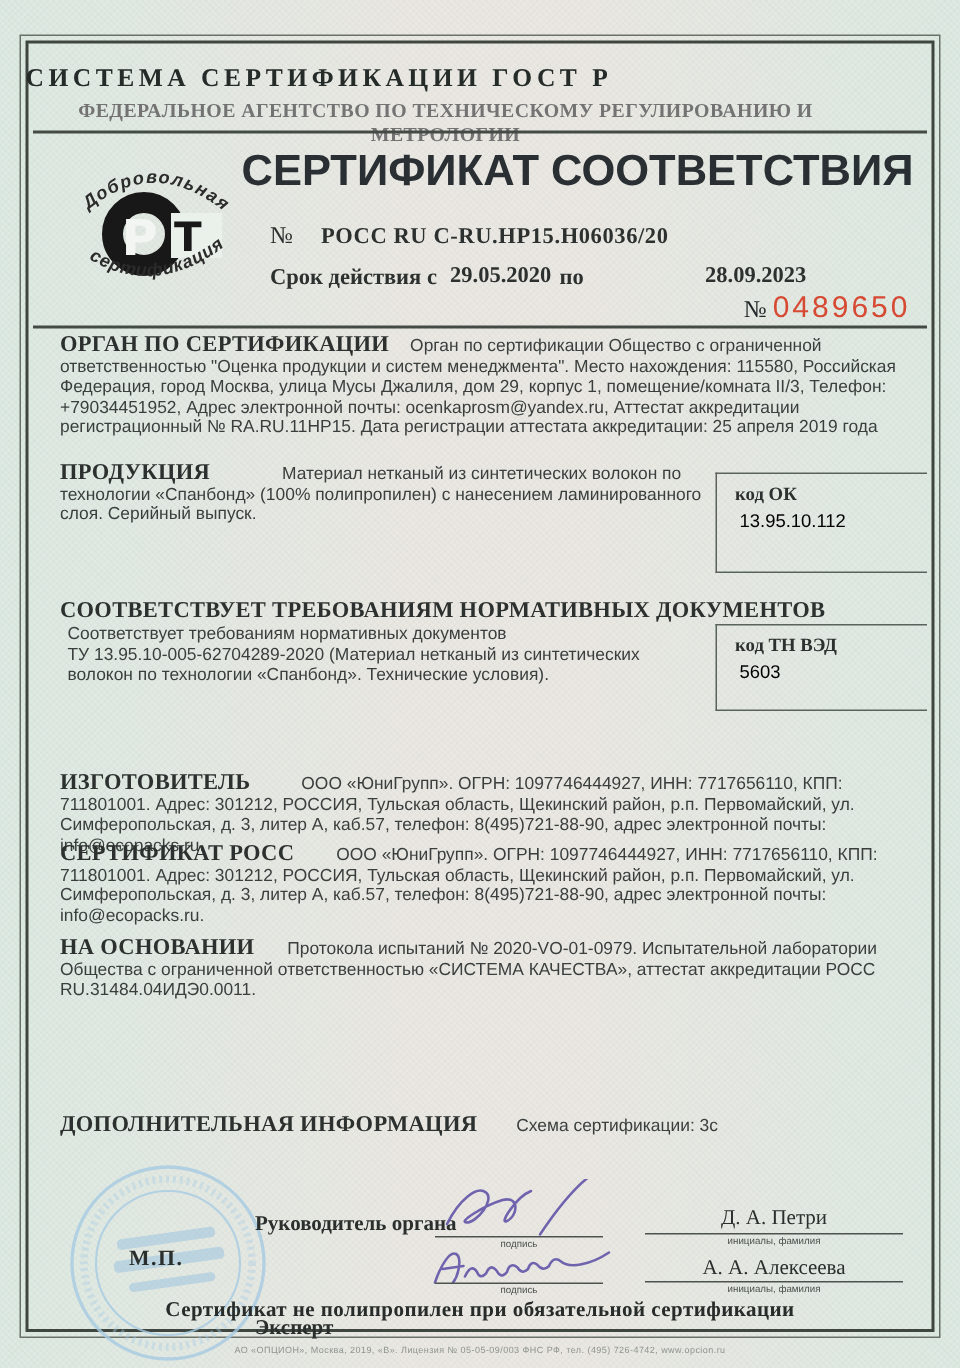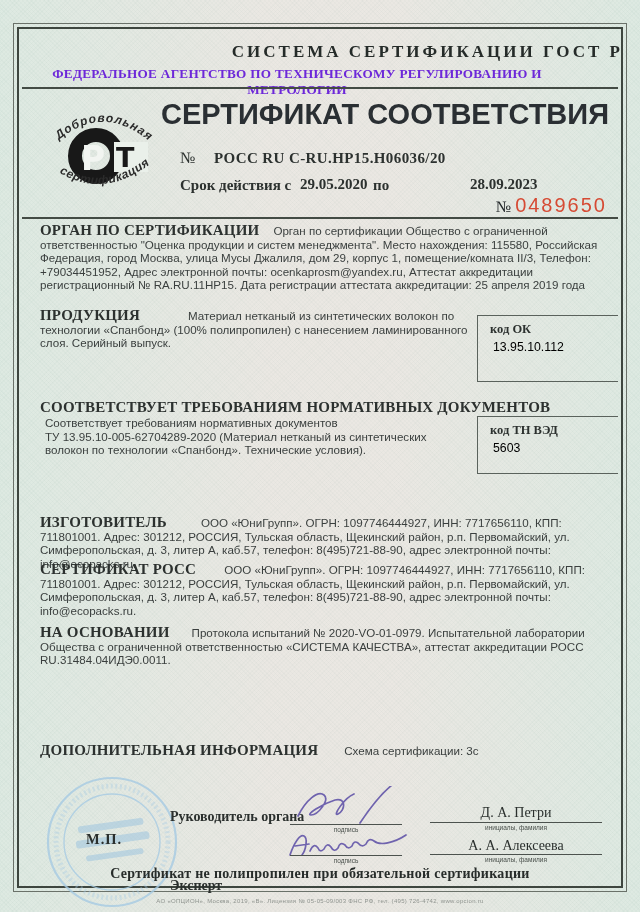--- a/index.html
+++ b/index.html
@@ -13,24 +13,24 @@
       repeating-linear-gradient(-45deg, rgba(90,140,125,0.04) 0 1px, transparent 1px 3px),
       #e9efe9;
     color:#2c312f;
   }
   .abs{ position:absolute; }
   
   .frame-outer{ left:13px; top:23px; width:614px; height:869px; border:1px solid #6a7169; }
   .frame-inner{ left:17px; top:27px; width:606px; height:861px; border:2px solid #3e463f; }
   .divider{ height:1.5px; background:#434b44; }
   
-  .h-system{ left:17px; top:42px; width:606px; text-align:right;
+  .h-system{ left:17px; top:42px; width:606px; text-align:left;
     font-family:"Liberation Serif", serif; font-weight:bold; font-size:17px; letter-spacing:3px; color:#252b29;}
   .h-agency{ left:17px; top:66px; width:560px; text-align:center;
-    font-family:"Liberation Serif", serif; font-weight:bold; font-size:13.2px; letter-spacing:0.3px; color:#6d28d9;}
+    font-family:"Liberation Serif", serif; font-weight:bold; font-size:13.2px; letter-spacing:0.3px; color:#737373;}
   .title{ left:150px; top:98px; width:470px; text-align:center;
     font-weight:bold; font-size:29px; letter-spacing:0px; color:#2a2f33;}
   .num-label{ left:180px; top:149px; font-family:"Liberation Serif", serif; font-size:16px; }
   .num-value{ left:214px; top:150px; font-family:"Liberation Serif", serif; font-weight:bold; font-size:15px; letter-spacing:0.4px;}
   .val-label{ left:180px; top:177px; font-family:"Liberation Serif", serif; font-weight:bold; font-size:15px;}
   .val-from{ left:300px; top:176px; font-family:"Liberation Serif", serif; font-weight:bold; font-size:15px;}
   .val-to-label{ left:373px; top:177px; font-family:"Liberation Serif", serif; font-weight:bold; font-size:15px;}
   .val-to{ left:470px; top:176px; font-family:"Liberation Serif", serif; font-weight:bold; font-size:15px;}
   .serial{ top:194px; right:33px; display:flex; align-items:baseline; gap:4px;}
   .serial .lbl{ font-family:"Liberation Serif", serif; font-size:16px; color:#23282a;}

